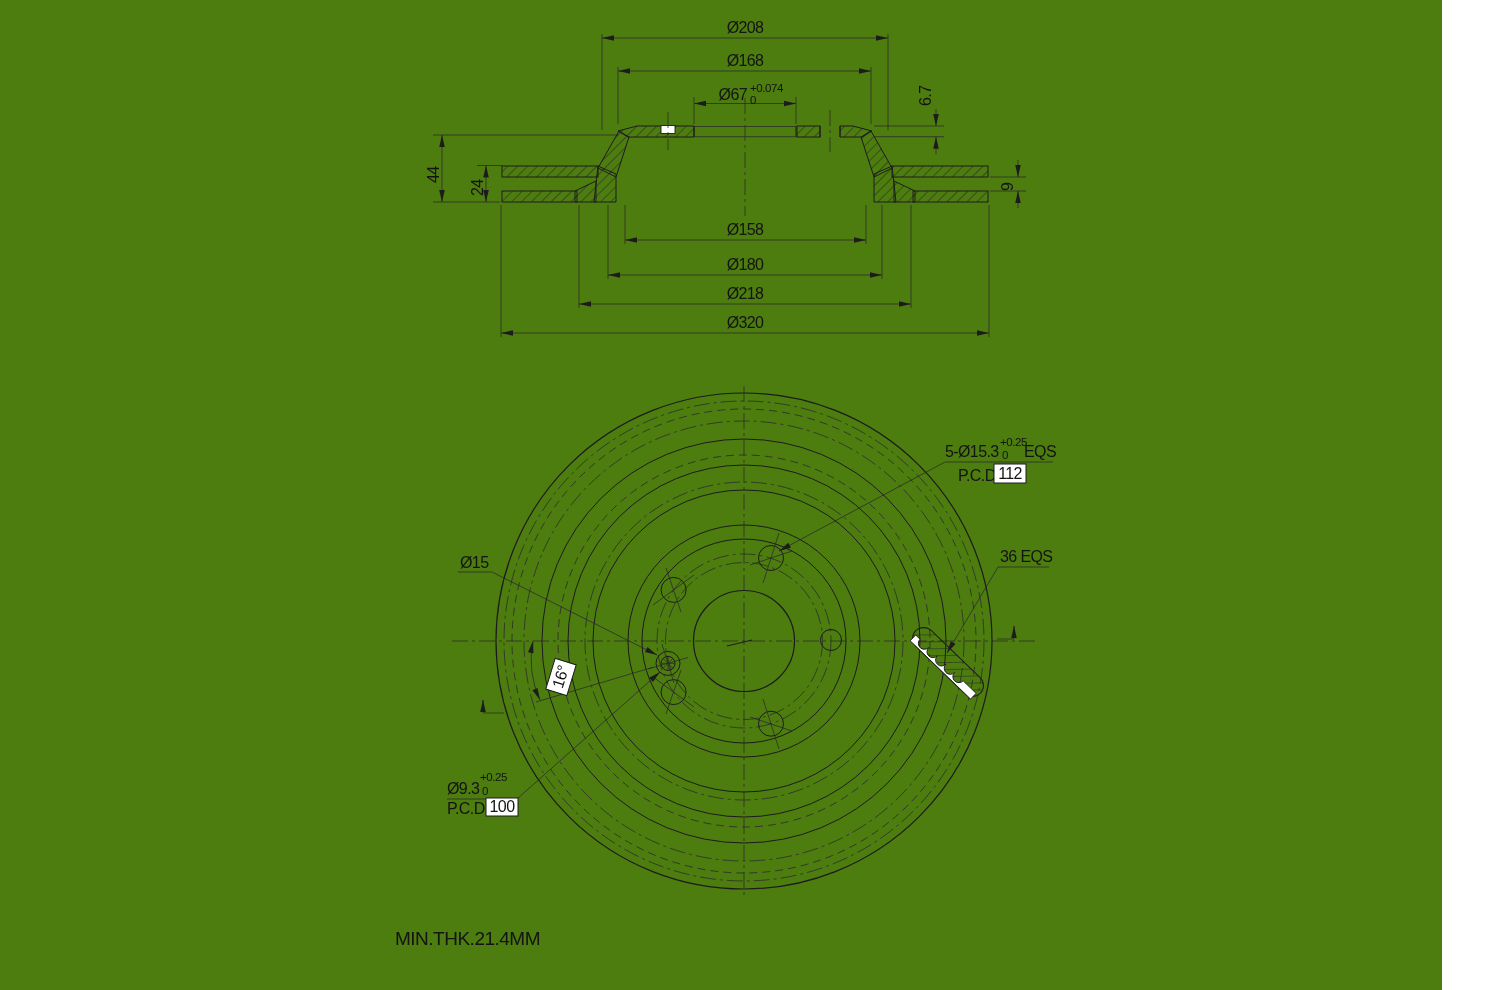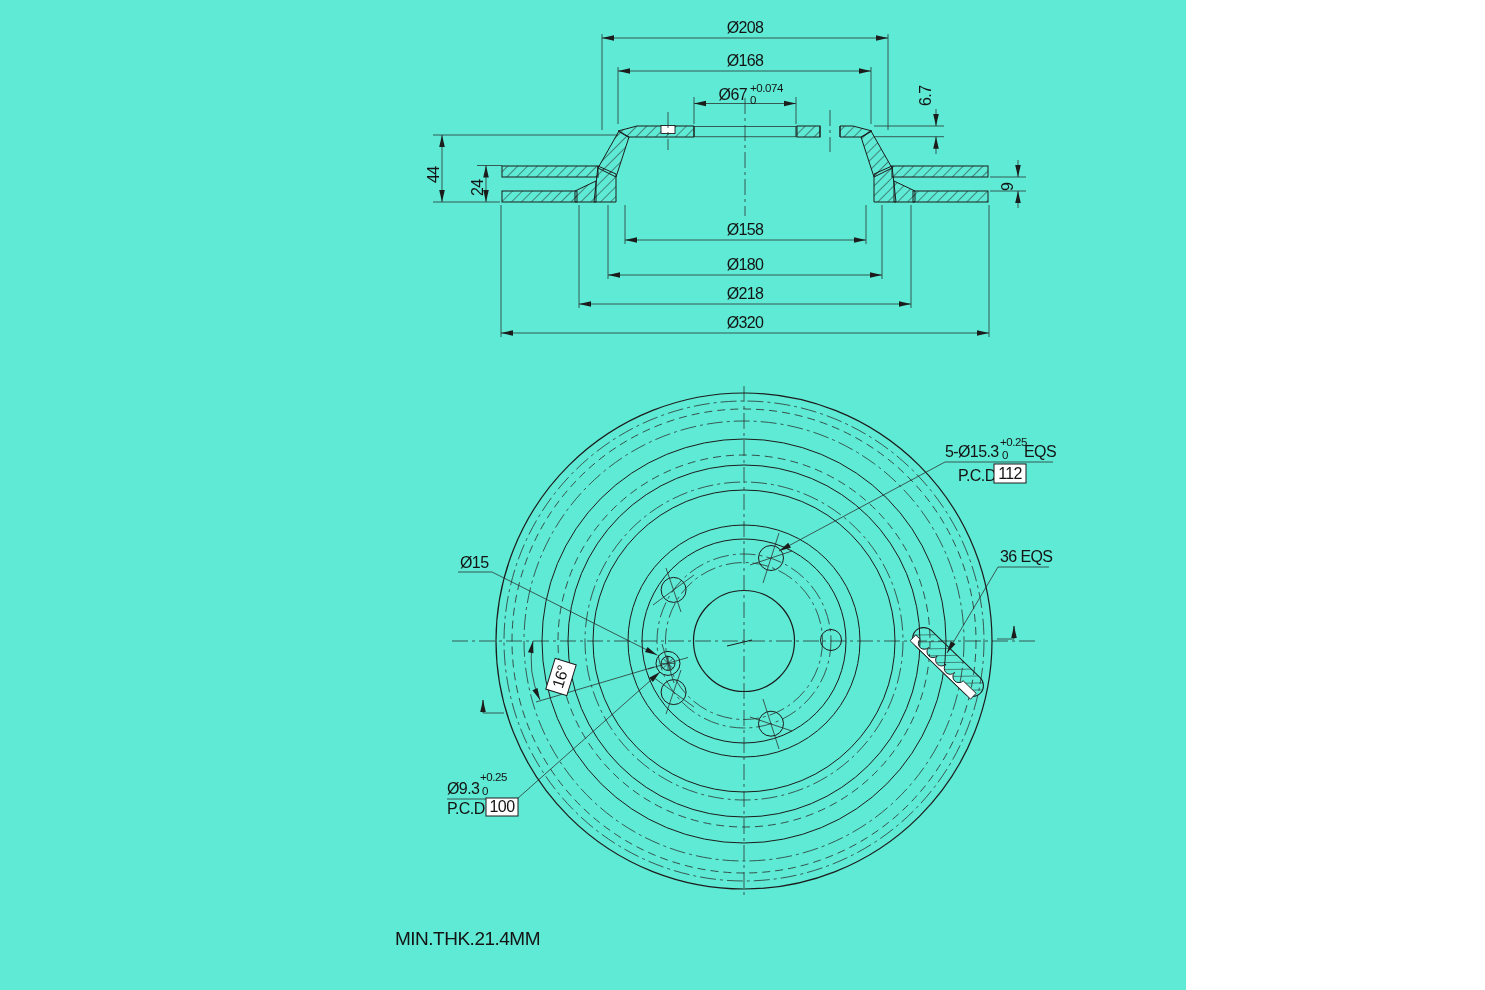--- a/index.html
+++ b/index.html
@@ -1,16 +1,16 @@
 <!DOCTYPE html>
 <html><head>
 <meta charset="utf-8">
 <style>
   html,body{margin:0;padding:0;background:#fff;}
-  .stage{position:relative;width:1186px;height:990px;background:#5eead4;overflow:hidden;text-decoration:underline;}
+  .stage{position:relative;width:1442px;height:990px;background:#4d7c0f;overflow:hidden;text-decoration:underline;}
   svg{position:absolute;left:0;top:0;}
   .t{font-family:"Liberation Sans","DejaVu Sans",sans-serif;font-size:16px;letter-spacing:-0.6px;fill:#141414;}
   .ts{font-family:"Liberation Sans","DejaVu Sans",sans-serif;font-size:11.5px;letter-spacing:-0.4px;fill:#141414;}
   .tn{font-family:"Liberation Sans","DejaVu Sans",sans-serif;font-size:19px;letter-spacing:-0.5px;fill:#141414;}
   .ln{stroke:#1c1c1c;stroke-width:1.2;fill:none;}
   .lm{stroke:#1c1c1c;stroke-width:1;fill:none;}
   .lt{stroke:#2a2a2a;stroke-width:0.75;fill:none;}
   .cl{stroke:#2a2a2a;stroke-width:0.75;fill:none;stroke-dasharray:16 4 3 4;}
   .hd{stroke:#2a2a2a;stroke-width:0.8;fill:none;stroke-dasharray:8 5;}
   .hatch{fill:url(#h);stroke:#1c1c1c;stroke-width:1;}

